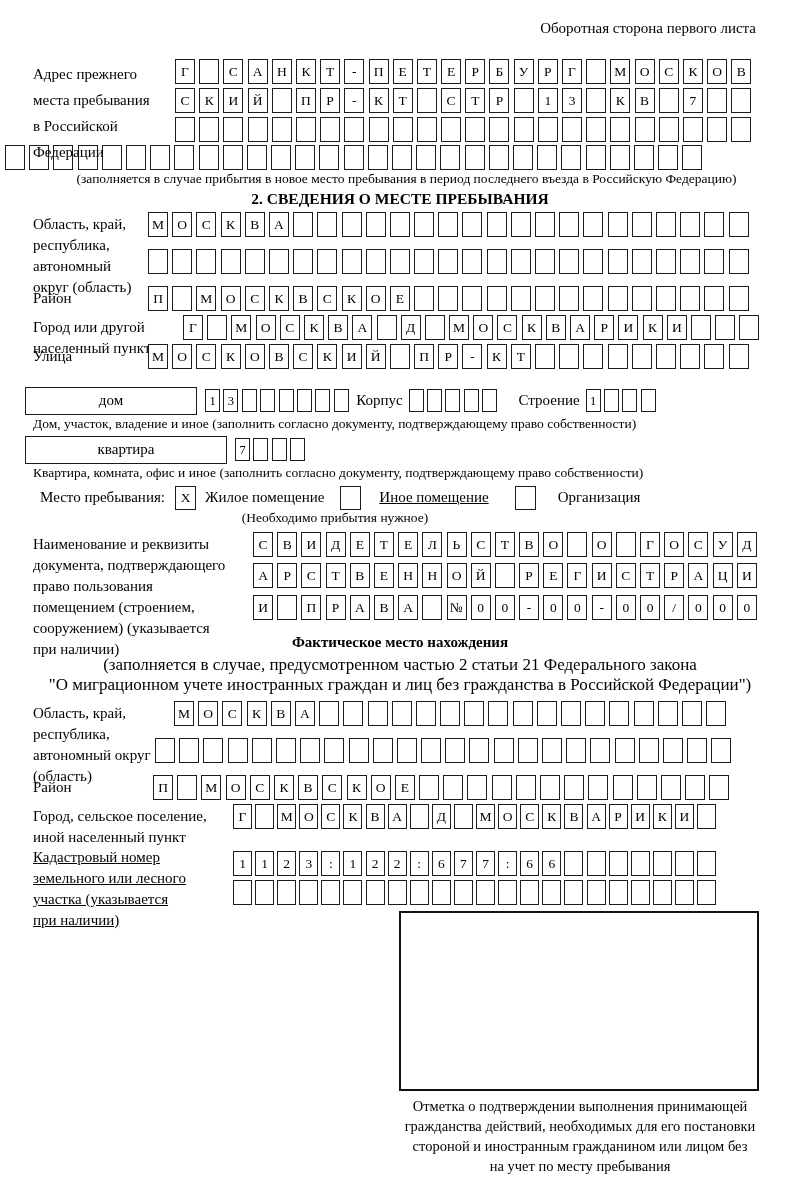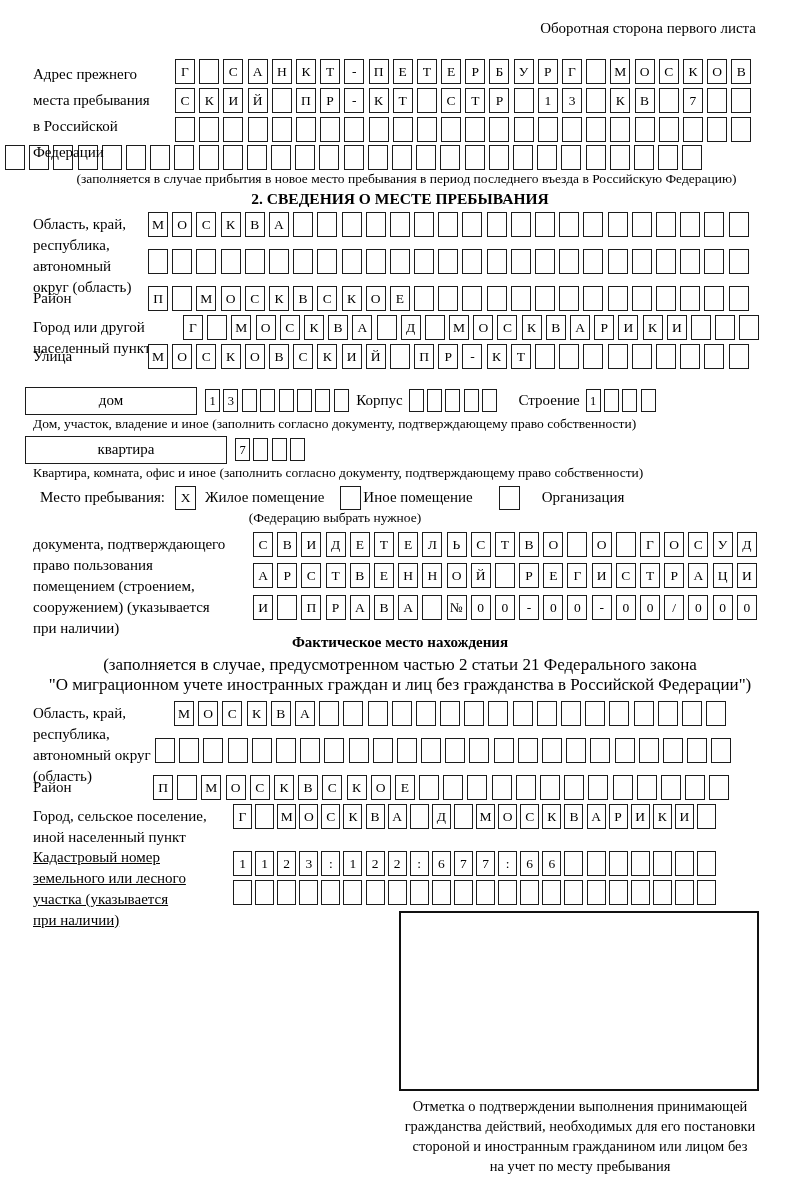--- a/index.html
+++ b/index.html
@@ -386,28 +386,29 @@
         <span class="cell"></span>
       </div>
   </div>
   <div class="fill-note">Квартира, комната, офис и иное (заполнить согласно документу, подтверждающему право собственности)</div>
 
   <div class="stay-row">
     <span class="opt">Место пребывания:</span>
     <span class="chk" style="margin-left:10px;">X</span>
     <span class="opt" style="margin-left:9px;">Жилое помещение</span>
     <span class="chk" style="margin-left:16px;"></span>
-    <span class="opt" style="margin-left:2px;">Иное помещение</span>
+    <span class="opt" style="margin-left:18px;text-decoration:underline;">Иное помещение</span>
     <span class="chk" style="margin-left:26px;"></span>
     <span class="opt" style="margin-left:22px;">Организация</span>
   </div>
-  <div class="choose-note">(Федерацию выбрать нужное)</div>
+  <div class="choose-note">(Необходимо прибытия нужное)</div>
 
   <div class="field doc-field">
     <div class="f-label" style="width:214px;">
+      <div>Наименование и реквизиты</div>
       <div>документа, подтверждающего</div>
       <div>право пользования</div>
       <div>помещением (строением,</div>
       <div>сооружением) (указывается</div>
       <div>при наличии)</div>
     </div>
     <div class="f-cells" style="margin-left:220px;">
       <div class="cells">
           <span class="cell">С</span>
           <span class="cell">В</span>

